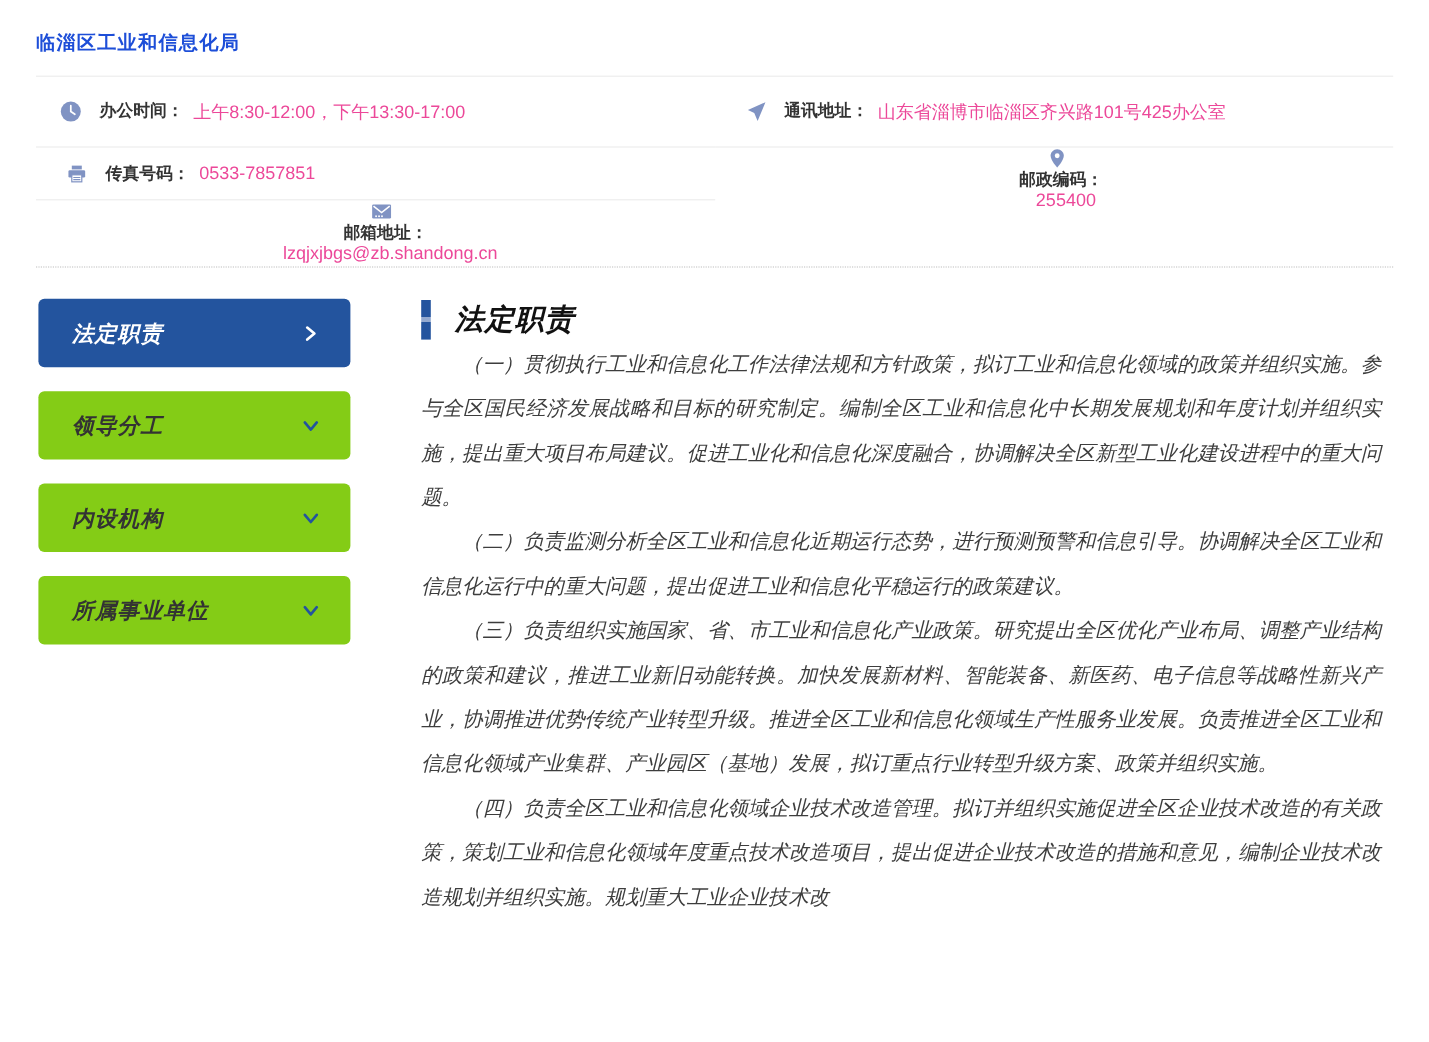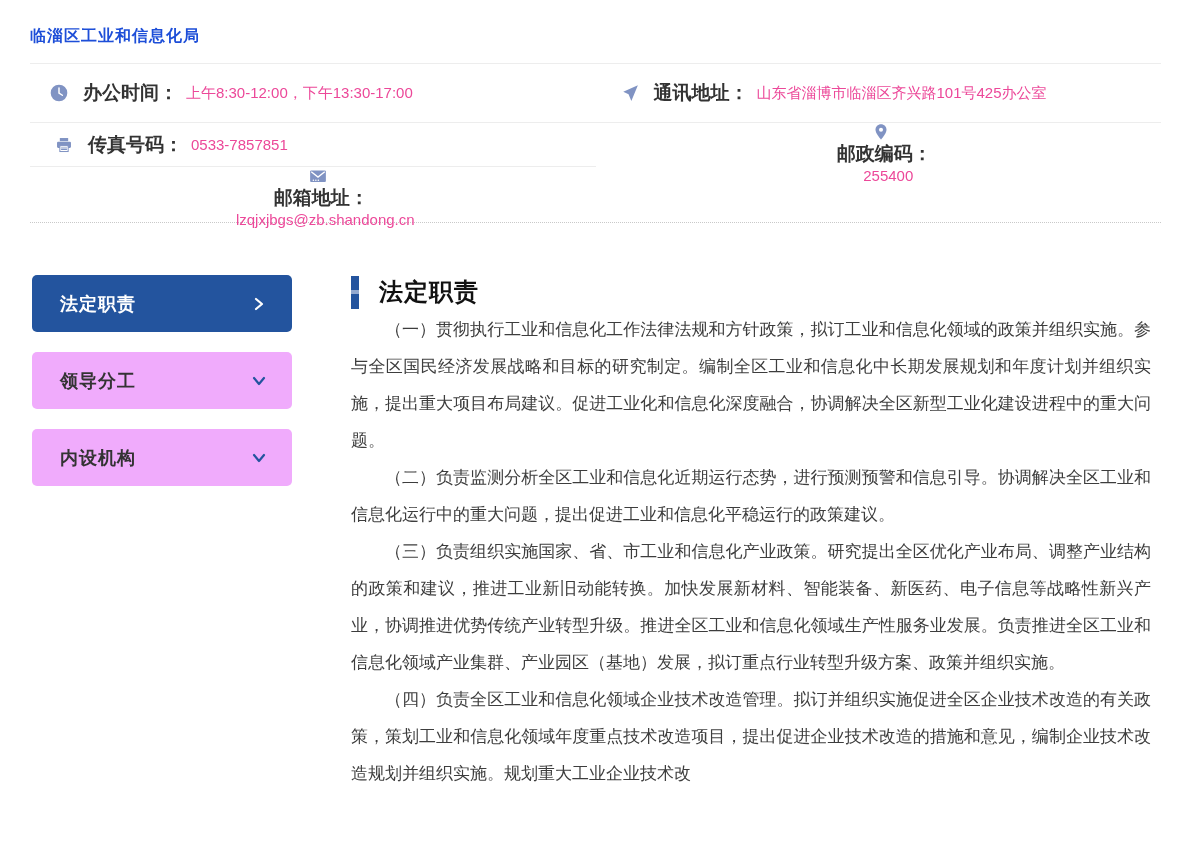--- a/index.html
+++ b/index.html
@@ -29,28 +29,28 @@
   }
   .cell.row1 { height: 59px; }
   .cell.last { border-bottom: none; flex-direction: column; }
   .cell.right { padding-left: 25px; }
   .icon {
     width: 18px; height: 18px; margin-right: 15px;
     display: inline-flex; align-items: center; justify-content: center;
     color: #8093c3; flex: none;
   }
   .icon svg { width: 18px; height: 18px; display: block; }
-  .cell .label { font-weight: bold; color: #333; font-size: 19px; margin-right: 8px; white-space: nowrap; }
+  .cell .label { font-weight: bold; color: #333; font-size: 14px; margin-right: 8px; white-space: nowrap; }
   .cell .value { color: #ec4899; font-size: 15px; white-space: nowrap; }
   
-  .layout { display: flex; align-items: flex-start; margin: 52px 0 0 32px; }
+  .layout { display: flex; align-items: flex-start; margin: 26px 0 0 32px; font-style: italic; }
   .sidebar { width: 260px; flex: none; }
   .side-item {
     height: 57px; margin-bottom: 20px;
-    background: #f0abfc; border-radius: 5px;
+    background: #84cc16; border-radius: 5px;
     display: flex; align-items: center; justify-content: space-between;
     padding: 0 24px 0 28px; cursor: pointer;
   }
   .side-item .lbl { font-size: 18px; font-weight: bold; color: #333; letter-spacing: 1px; }
   .side-item.active { background: #23549e; }
   .side-item.active .lbl { color: #ffffff; }
   .chev { width: 18px; height: 18px; display: inline-flex; flex: none; }
   .chev svg { width: 18px; height: 18px; display: block; }
   
   .content { flex: 1; margin-left: 59px; padding-right: 40px; min-width: 0; }
@@ -159,20 +159,28 @@
       </span>
     </div>
     <div class="side-item">
       <span class="lbl">内设机构</span>
       <span class="chev">
         <svg viewBox="0 0 18 18">
             <polyline points="4,6 9,12 14,6" fill="none" stroke="#23549e" stroke-width="2.2" stroke-linecap="round" stroke-linejoin="round"></polyline>
           </svg>
       </span>
     </div>
+    <div class="side-item">
+      <span class="lbl">所属事业单位</span>
+      <span class="chev">
+        <svg viewBox="0 0 18 18">
+            <polyline points="4,6 9,12 14,6" fill="none" stroke="#23549e" stroke-width="2.2" stroke-linecap="round" stroke-linejoin="round"></polyline>
+          </svg>
+      </span>
+    </div>
   </nav>
 
   <main class="content">
     <div class="content-header">
       <span class="marker"></span>
       <h2 class="content-title">法定职责</h2>
     </div>
     <div class="body-text">
       <p>（一）贯彻执行工业和信息化工作法律法规和方针政策，拟订工业和信息化领域的政策并组织实施。参与全区国民经济发展战略和目标的研究制定。编制全区工业和信息化中长期发展规划和年度计划并组织实施，提出重大项目布局建议。促进工业化和信息化深度融合，协调解决全区新型工业化建设进程中的重大问题。</p>
       <p>（二）负责监测分析全区工业和信息化近期运行态势，进行预测预警和信息引导。协调解决全区工业和信息化运行中的重大问题，提出促进工业和信息化平稳运行的政策建议。</p>

